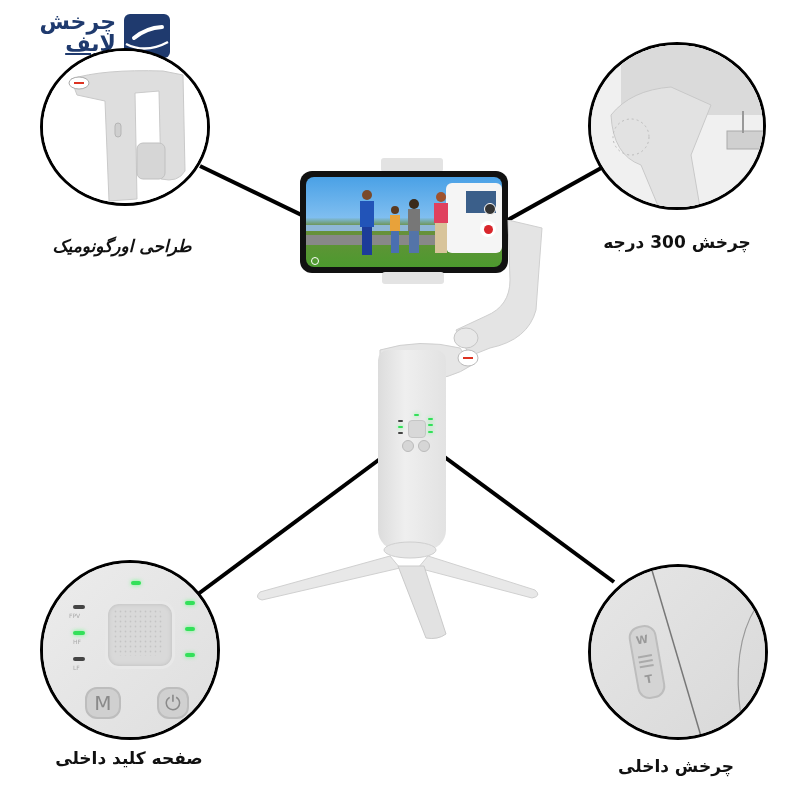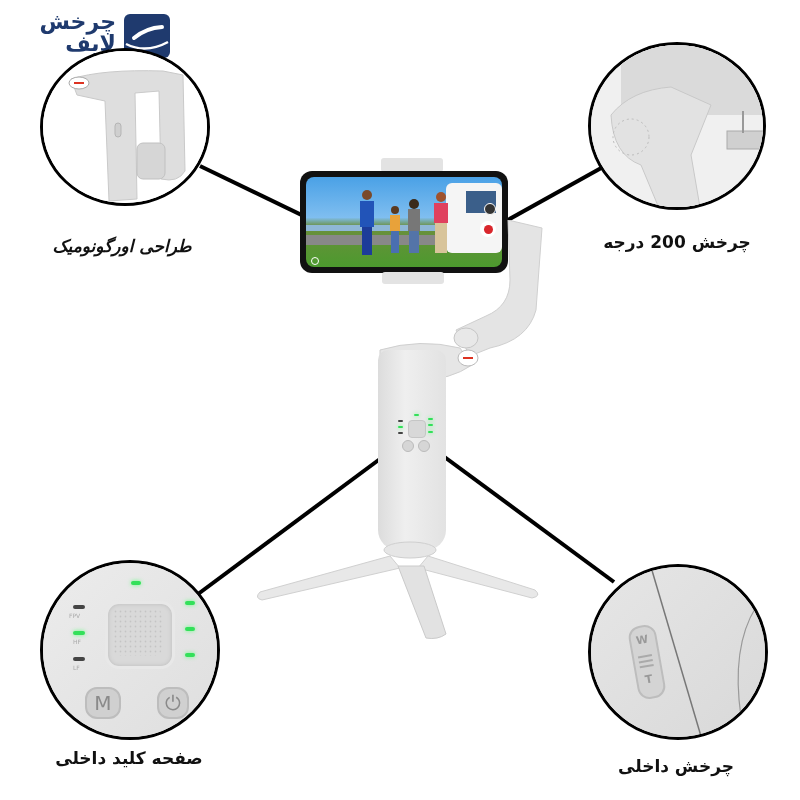--- a/index.html
+++ b/index.html
@@ -26,21 +26,21 @@
   <line x1="603" y1="167" x2="461" y2="246" stroke="#000" stroke-width="4"></line>
   <circle cx="461" cy="246" r="5" fill="#000"></circle>
   <line x1="190" y1="600" x2="388" y2="453" stroke="#000" stroke-width="4"></line>
   <circle cx="388" cy="453" r="5" fill="#000"></circle>
   <line x1="614" y1="582" x2="416" y2="436" stroke="#000" stroke-width="4"></line>
   <circle cx="416" cy="436" r="5" fill="#000"></circle>
 </svg>
 
 <div class="abs" style="left:52px; top:12px; width:118px; height:46px;">
   <div class="abs logo-text" style="left:0; top:0; width:64px;">چرخش</div>
-  <div class="abs logo-text" style="left:0; top:22px; width:64px;">لایف</div>
+  <div class="abs logo-text" style="left:0; top:22px; width:64px;text-decoration:underline;">لایف</div>
   <div class="abs logo-box" style="left:72px; top:2px; width:46px; height:44px;">
     <svg width="46" height="44" viewBox="0 0 46 44">
       <path d="M10 24 Q22 14 38 13" stroke="#fff" stroke-width="4" fill="none" stroke-linecap="round"></path>
       <path d="M2 30 Q22 40 44 28" stroke="#fff" stroke-width="2.5" fill="none"></path>
     </svg>
   </div>
 </div>
 
 <div class="abs circle" style="left:40px; top:48px; width:170px; height:158px;">
   <svg width="170" height="158" viewBox="0 0 170 158">
@@ -57,21 +57,21 @@
 <div class="abs circle" style="left:588px; top:42px; width:178px; height:168px;">
   <svg width="178" height="168" viewBox="0 0 178 168">
     <rect x="0" y="0" width="178" height="168" fill="#f0f0f0"></rect>
     <rect x="30" y="0" width="160" height="70" fill="#dadada"></rect>
     <path d="M20 70 Q40 45 80 42 L120 60 L100 110 L110 168 L70 168 L50 120 Q22 110 20 70 Z" fill="#e2e2e2" stroke="#c8c8c8"></path>
     <circle cx="40" cy="92" r="18" fill="none" stroke="#bbb" stroke-dasharray="2 3"></circle>
     <rect x="136" y="86" width="42" height="18" fill="#d0d0d0" stroke="#aaa"></rect>
     <line x1="152" y1="66" x2="152" y2="88" stroke="#999" stroke-width="2"></line>
   </svg>
 </div>
-<div class="abs caption" style="left:588px; top:232px; width:178px;">چرخش 200 درجه</div>
+<div class="abs caption" style="left:588px; top:232px; width:178px;">چرخش 300 درجه</div>
 
 <div class="abs gray" style="left:381px; top:158px; width:62px; height:14px; border-radius:3px;"></div>
 <div class="abs phone" style="left:300px; top:171px; width:208px; height:102px;">
   <div class="abs screen" style="left:6px; top:6px; width:196px; height:90px;">
     <svg width="196" height="90" viewBox="0 0 196 90">
       <rect x="0" y="48" width="196" height="6" fill="#8fb7d6"></rect>
       <rect x="0" y="58" width="196" height="10" fill="#888"></rect>
       <rect x="140" y="6" width="56" height="70" rx="6" fill="#f5f5f5"></rect>
       <rect x="160" y="14" width="30" height="22" fill="#3b5f8a"></rect>
 

